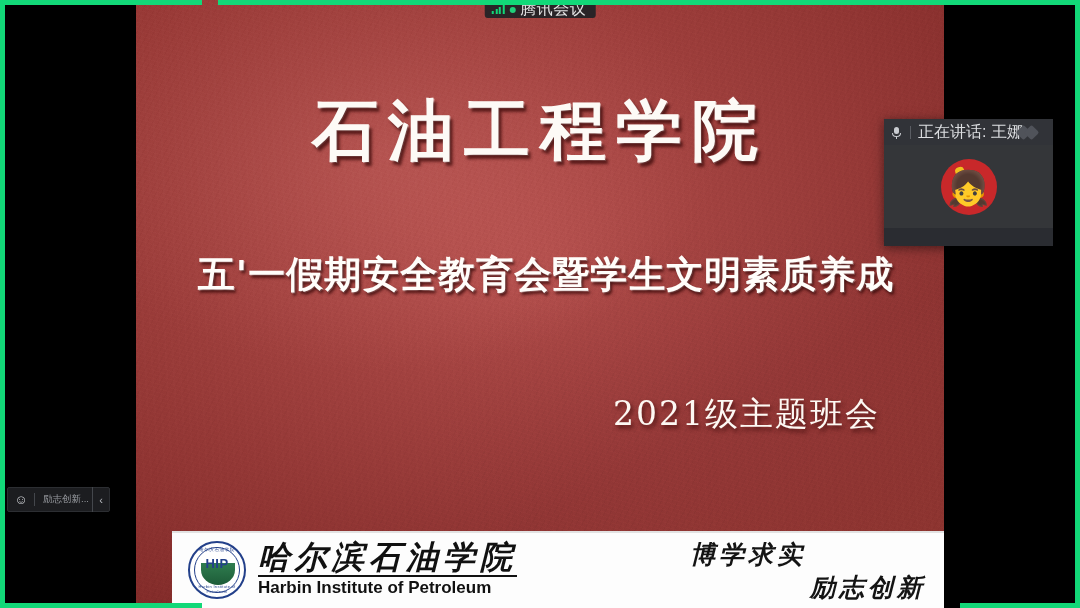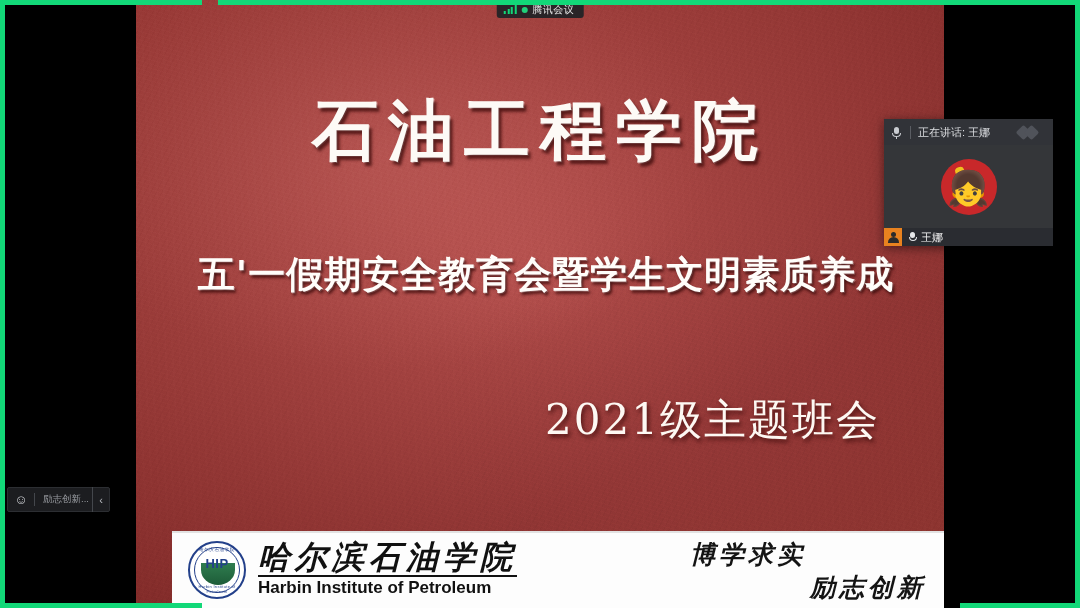--- a/index.html
+++ b/index.html
@@ -72,21 +72,21 @@
     font-family:"DejaVu Serif", serif;
     font-weight:bold;
     font-size:37px; letter-spacing:1px;
     color:#fffdfa;
     text-shadow: 2px 3px 3px rgba(55,8,8,.8), 1px 1px 0 rgba(255,255,255,.45);
     white-space:nowrap;
   }
   .title-class {
     position:absolute; right:64px; top:392px;
     font-family:"DejaVu Serif", serif;
-    font-size:42px; letter-spacing:2px;
+    font-size:33px; letter-spacing:2px;
     color:#fdf8f3;
     text-shadow: 2px 3px 4px rgba(55,8,8,.75);
   }
 
   
   .footer {
     position:absolute; left:0; bottom:0; width:808px; height:77px;
     background:#fdfdfd; z-index:3;
     display:flex; align-items:center;margin-left:36px;
   }
@@ -148,21 +148,21 @@
     background:rgba(32,34,38,.93); border-radius:3px;
     display:flex; align-items:center; gap:5px; z-index:40;
   }
   .tm-bars { display:flex; align-items:flex-end; gap:1.5px; height:9px; }
   .tm-bars i { display:block; width:2px; background:#12d878; }
   .tm-bars i:nth-child(1){height:3px;}
   .tm-bars i:nth-child(2){height:5px;}
   .tm-bars i:nth-child(3){height:7px;}
   .tm-bars i:nth-child(4){height:9px;}
   .tm-dot { width:6px; height:6px; border-radius:50%; background:#21d07a; }
-  .tm-label { font-size:10px; color:#e6e6e6; letter-spacing:.5px; }
+  .tm-label { font-size:16px; color:#e6e6e6; letter-spacing:.5px; }
 
   
   .video-win {
     position:absolute; left:884px; top:119px; width:169px; height:127px;
     background:#2a2c31; z-index:50;
     box-shadow:0 2px 10px rgba(0,0,0,.5);
   }
   .vw-header {
     height:26px; display:flex; align-items:center; padding:0 6px;
     background:#313338; position:relative;
@@ -176,21 +176,21 @@
   }
   .vw-mic .arc {
     position:absolute; left:2px; top:7px; width:9px; height:4px;
     border:1.3px solid #c9ccd1; border-top:none;
     border-radius:0 0 6px 6px;
   }
   .vw-mic .stem {
     position:absolute; left:6px; top:10.5px; width:1.3px; height:2.5px; background:#c9ccd1;
   }
   .vw-div { width:1px; height:13px; background:#5a5d63; margin:0 7px; }
-  .vw-speaking { font-size:11px; color:#dcdee1; white-space:nowrap; }
+  .vw-speaking { font-size:16px; color:#dcdee1; white-space:nowrap; }
   .vw-collapse {
     position:absolute; right:5px; top:6px; width:30px; height:14px;
     display:flex; align-items:center; gap:1px;
   }
   .vw-collapse span {
     display:block; width:11px; height:11px; background:#50535a;
     transform:rotate(45deg) skew(0deg,0deg); border-radius:2px;
   }
   .vw-collapse span:nth-child(2){ margin-left:-4px; }
 
@@ -314,33 +314,20 @@
         </div>
     </div>
 
     <div class="vw-stage">
       <div class="vw-avatar">
         <div class="hat"></div>
         <div class="figure">👧</div>
       </div>
     </div>
 
-    <div class="vw-footer">
-      <div class="vw-nametag">
-        <div class="vw-person-chip">
-          <div class="head"></div>
-            <div class="body"></div>
-        </div>
-        <div class="vw-mic2">
-          <div class="cap"></div>
-            <div class="arc"></div>
-        </div>
-        <div class="vw-name">王娜</div>
-      </div>
-    </div>
   </div>
 
   <div class="chatbar">
     <div class="cb-emoji">☺</div>
     <div class="cb-div"></div>
     <div class="cb-input">励志创新...</div>
     <div class="cb-chev">‹</div>
   </div>
 
   <div class="share-frame">

